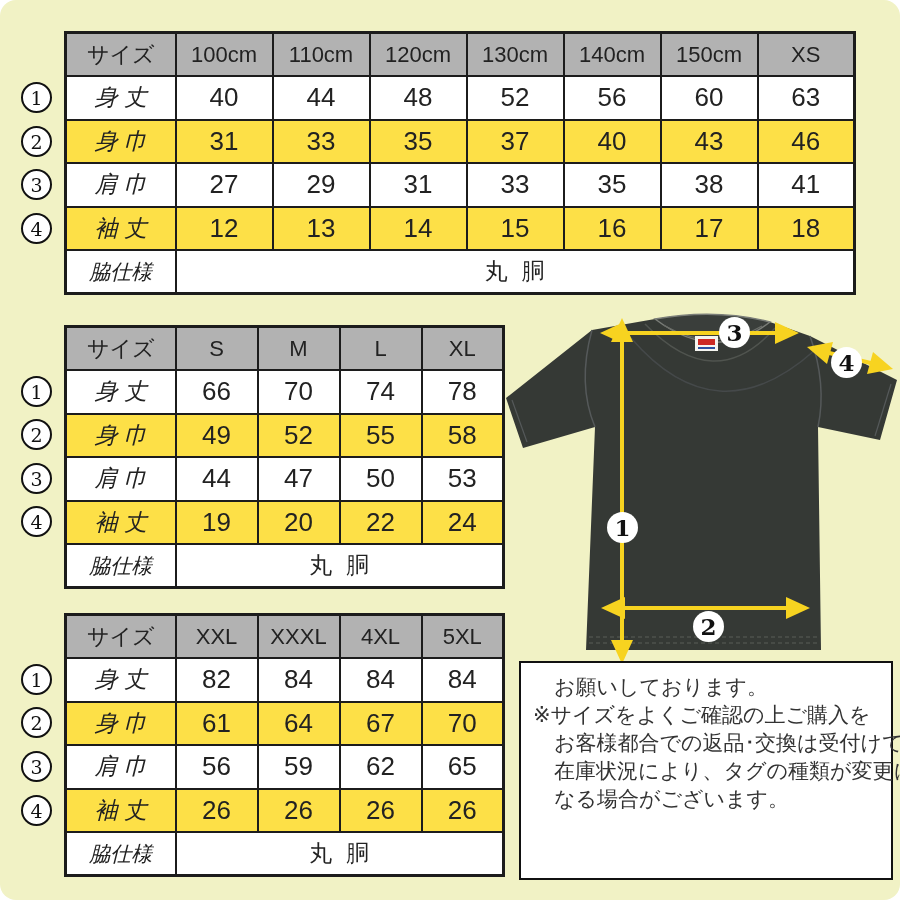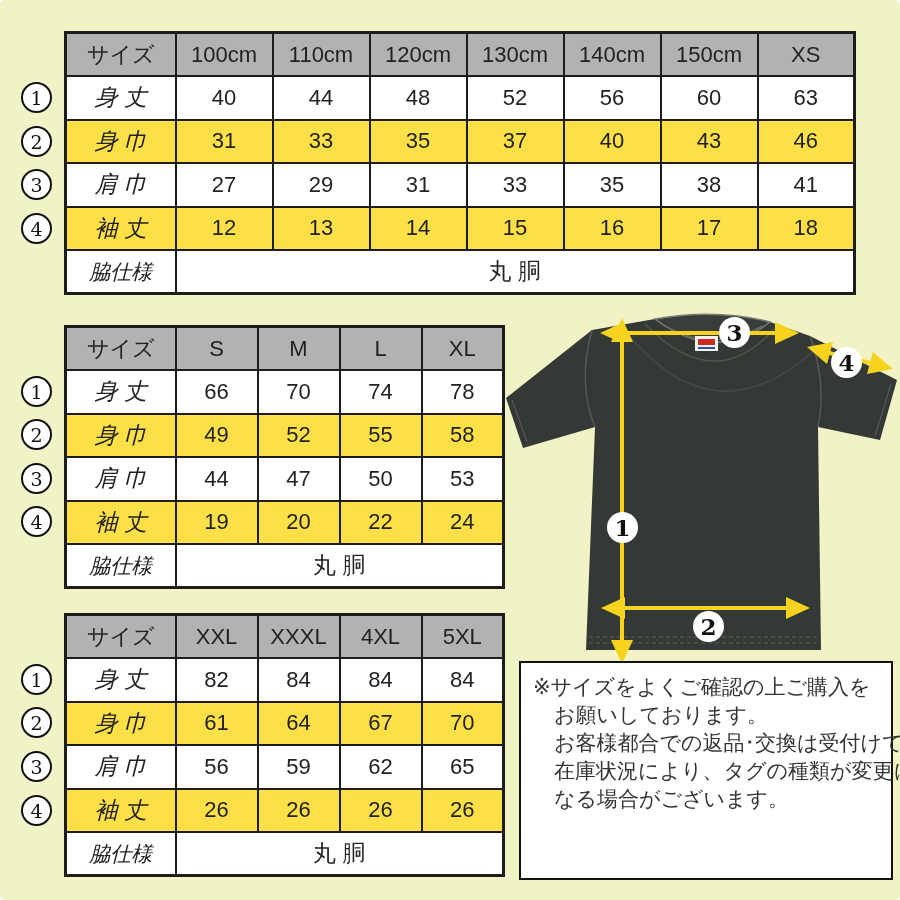--- a/index.html
+++ b/index.html
@@ -1,30 +1,30 @@
 <!DOCTYPE html>
 <html><head>
 <meta charset="utf-8">
 <style>
   html,body{margin:0;padding:0;background:#ffffff;}
-  .page{position:relative;width:900px;height:900px;background:#f1f2c5;border-radius:5px;overflow:hidden;
+  .page{position:relative;width:900px;height:900px;background:#f1f2c5;border-radius:16px;overflow:hidden;
         font-family:"Liberation Sans","DejaVu Sans",sans-serif;color:#1c1c1c;}
 
   
   table.size-table{position:absolute;border-collapse:collapse;table-layout:fixed;background:#ffffff;
                    border:3px solid #1c1c1c;}
   table.size-table td,table.size-table th{border:2px solid #1c1c1c;text-align:center;vertical-align:middle;
                    padding:0;font-weight:normal;color:#222;}
   table.size-table tr{height:43.5px;}
   tr.head th{background:#b2b2b2;font-size:22px;}
   tr.g td{background:#fde047;}
-  td.val{font-size:22px;}
+  td.val{font-size:26px;}
   td.lbl{font-size:23px;font-style:italic;}
   tr.foot td.lbl{font-size:21px;}
-  td.span-val{font-size:23px;}
+  td.span-val{font-size:23px;font-family:Liberation Mono, monospace;}
   .t1{left:64px;top:31px;width:791px;}
   .t2{left:64px;top:325px;width:437px;}
   .t3{left:64px;top:613px;width:437px;}
   col.w-lbl{width:110px;}
   .t1 col.w-val{width:97px;}
   .t2 col.w-val,.t3 col.w-val{width:82px;}
 
   
   .ring{position:absolute;width:27px;height:27px;border:2px solid #111;border-radius:50%;background:#fff;
         display:flex;align-items:center;justify-content:center;
@@ -282,20 +282,20 @@
         <polygon points="307,302 283,291 283,313"></polygon>
       </g>
     </svg>
     <div class="mark" style="left:104px;top:206px;">1</div>
     <div class="mark" style="left:190px;top:305px;">2</div>
     <div class="mark" style="left:216px;top:11px;">3</div>
     <div class="mark" style="left:328px;top:41px;">4</div>
   </div>
 
   <div class="note-box">
+    <div class="note-line ind">お願いしております。</div>
     <div class="note-line">※サイズをよくご確認の上ご購入を</div>
-    <div class="note-line ind">お願いしております。</div>
     <div class="note-line ind">お客様都合での返品･交換は受付けて</div>
     <div class="note-line ind">在庫状況により、タグの種類が変更に</div>
     <div class="note-line ind">なる場合がございます。</div>
   </div>
 
 </div>
 
 </body></html>

